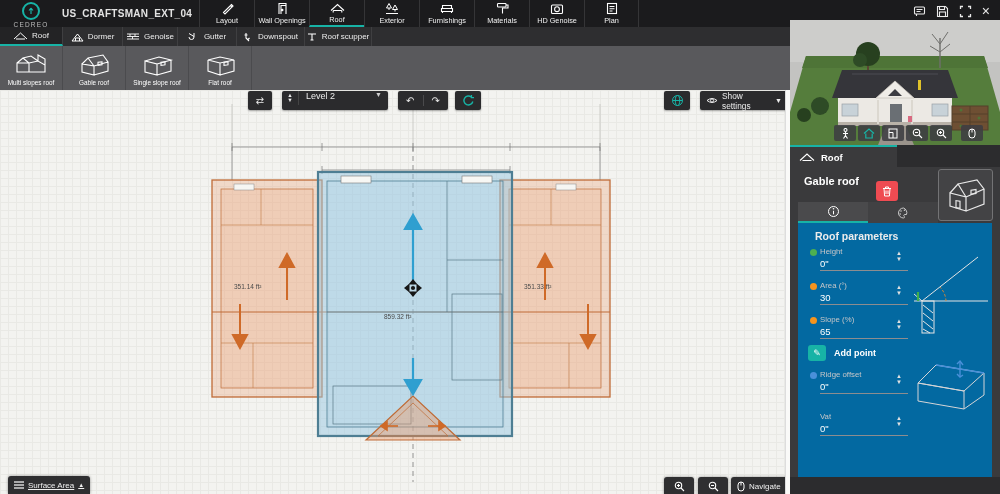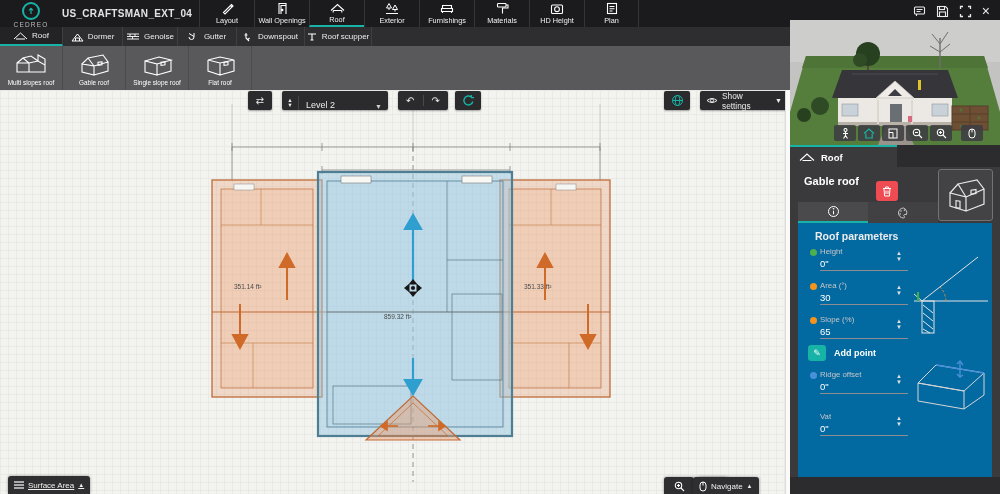--- a/index.html
+++ b/index.html
@@ -40,21 +40,21 @@
     background-image:
       linear-gradient(#e9e9e5 1px,transparent 1px),
       linear-gradient(90deg,#e9e9e5 1px,transparent 1px),
       linear-gradient(#dededa 1px,transparent 1px),
       linear-gradient(90deg,#dededa 1px,transparent 1px);
     background-size:8px 8px,8px 8px,80px 80px,80px 80px;}
   .scrolledge{position:absolute;right:0;top:0;width:4px;height:404px;background:#fafaf8;border-left:1px solid #ddd;}
   .cbtn{background:#2b2b2d;border-radius:2px;color:#ececec;display:flex;align-items:center;justify-content:center;
         box-shadow:0 1px 2px rgba(0,0,0,.35);cursor:pointer;}
   .level{position:absolute;left:282px;top:1px;width:106px;height:19px;background:#2b2b2d;border-radius:2px;
-         display:flex;align-items:flex-end;color:#ececec;box-shadow:0 1px 2px rgba(0,0,0,.35);}
+         display:flex;align-items:flex-start;color:#ececec;box-shadow:0 1px 2px rgba(0,0,0,.35);}
   .lvl-step{width:16px;display:flex;flex-direction:column;align-items:center;line-height:5px;font-size:5.5px;border-right:1px solid #444;padding:2px 0;}
   .level .lbl{flex:1;font-size:9px;padding-left:7px;}
   .level .chev{font-size:7px;padding-right:6px;color:#cfcfcf;}
   .undoredo{position:absolute;left:398px;top:1px;width:50px;height:19px;background:#2b2b2d;border-radius:2px;
         display:flex;align-items:center;box-shadow:0 1px 2px rgba(0,0,0,.35);}
   .undoredo span{flex:1;text-align:center;font-size:10px;color:#e8e8e8;cursor:pointer;}
   .undoredo .div{flex:0 0 1px;height:11px;background:#4a4a4c;}
   .showset{position:absolute;left:700px;top:1px;width:88px;height:19px;background:#2b2b2d;border-radius:2px;
         display:flex;align-items:center;gap:4px;padding:0 6px;box-sizing:border-box;color:#ececec;
         box-shadow:0 1px 2px rgba(0,0,0,.35);cursor:pointer;}
@@ -157,21 +157,21 @@
           </span>
         <span class="lbl">Materials</span>
       </div>
       <div class="mtab">
         <span>
             <svg width="14" height="12" viewBox="0 0 14 12" fill="none" stroke="#fff" stroke-width="1.1">
               <rect x="1.5" y="2" width="11" height="8.5" rx="1"></rect>
               <circle cx="7" cy="6.2" r="2.4"></circle>
             </svg>
           </span>
-        <span class="lbl">HD Height</span>
+        <span class="lbl">HD Genoise</span>
       </div>
       <div class="mtab">
         <span>
             <svg width="12" height="13" viewBox="0 0 12 13" fill="none" stroke="#fff" stroke-width="1.1">
               <rect x="1.5" y="1.5" width="9" height="10"></rect>
               <path d="M3.5 4.5 h5 M3.5 6.8 h5 M3.5 9 h3"></path>
             </svg>
           </span>
         <span class="lbl">Plan</span>
       </div>
@@ -474,21 +474,21 @@
     </div>
     <div class="bottombtn abs" style="left:698px;top:387px;width:30px;justify-content:center;">
       <span>
           <svg width="11" height="11" viewBox="0 0 11 11" fill="none" stroke="#fff" stroke-width="1.1">
             <circle cx="4.5" cy="4.5" r="3.2"></circle>
             <line x1="7" y1="7" x2="10" y2="10"></line>
             <line x1="3" y1="4.5" x2="6" y2="4.5"></line>
           </svg>
         </span>
     </div>
-    <div class="bottombtn abs" style="left:693px;top:387px;">
+    <div class="bottombtn abs" style="left:731px;top:387px;">
       <span>
           <svg width="8" height="11" viewBox="0 0 8 11" fill="none" stroke="#fff" stroke-width="1">
             <rect x="1" y="1" width="6" height="9" rx="3"></rect>
             <line x1="4" y1="1" x2="4" y2="4.5"></line>
           </svg>
         </span>
       <span class="lbl">Navigate</span>
       <span style="font-size:6px;">▲</span>
     </div>
 

